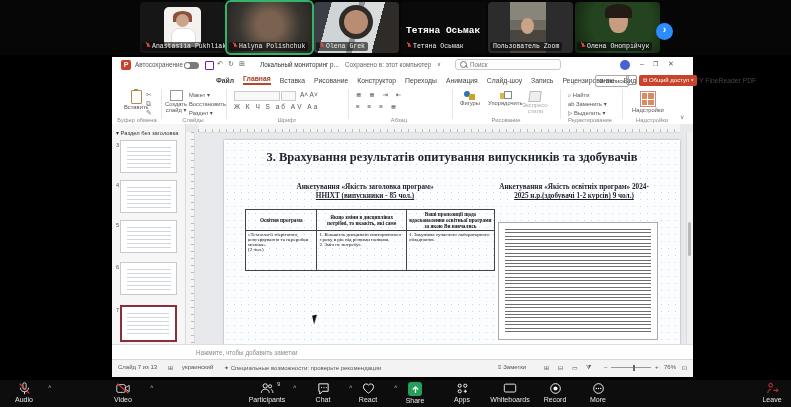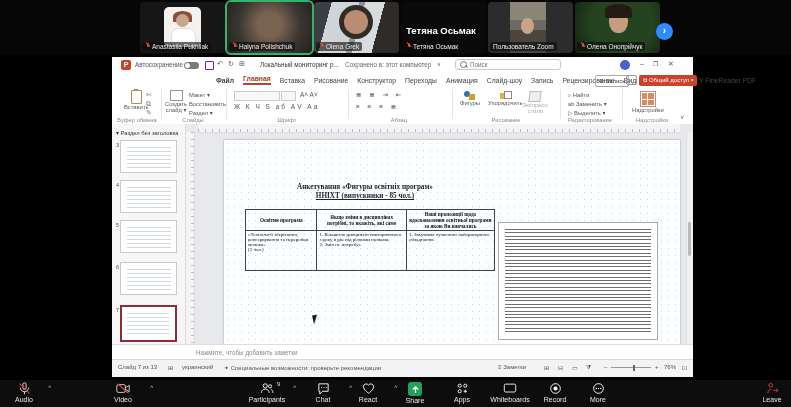--- a/index.html
+++ b/index.html
@@ -87,21 +87,21 @@
   .badge{position:absolute;font-size:6px;color:#ddd;}
   .sharebg{width:14px;height:14px;margin:0 auto;background:#23a05a;border-radius:3px;display:flex;align-items:center;justify-content:center;}
   
   .cursor{position:absolute;left:313px;top:315px;width:0;height:0;border-left:5px solid #111;border-bottom:9px solid transparent;filter:drop-shadow(0 0 1px #fff);transform:rotate(-12deg);}
 </style>
 </head>
 <body>
 
 <div id="root">
 
-  <div class="abs" style="left:0;top:0;width:791px;height:55px;background:#060606;">
+  <div class="abs" style="left:0;top:0;width:791px;height:55px;background:#060606;font-family:Liberation Mono, monospace;">
 
     <div class="tile" style="left:140px;">
       <div class="avatarbox">
         <div class="pers-hair"></div>
           <div class="pers-head"></div>
           <div class="pers-body"></div>
       </div>
       <div class="vname">
           <i class="micoff"></i>
         <span>Anastasiia Pukhliak</span>
@@ -285,23 +285,28 @@
       <span class="tnum" style="top:183px;">7</span>
       <div class="thumb sel" style="top:181px;height:37px;"></div>
 
     </div>
 
     <div class="canvas">
       <div class="hruler"></div>
       <div class="vruler"></div>
 
       <div class="slide">
+        <div class="stitle">3. Врахування результатів опитування випускників та здобувачів</div>
         <div class="shead" style="left:66px;width:150px;">
-          <span>Анкетування «Фигуры освітніх програм»</span><br>
+          <span>Анкетування «Якість заголовка програм»</span><br>
           <span class="ul">ННІХТ (випускники - 85 чол.)</span>
+        </div>
+        <div class="shead" style="left:252px;width:196px;">
+          <span>Анкетування «Якість освітніх програм» 2024-</span><br>
+          <span class="ul">2025 н.р.(здобувачі 1-2 курсів) 9 чол.)</span>
         </div>
 
         <table class="stable">
           <tbody>
               <tr>
             <th style="width:70px;">Освітня програма</th>
             <th style="width:90px;">Якщо зміни в дисциплінах потрібні, то вкажіть, які саме</th>
             <th style="width:88px;">Ваші пропозиції щодо вдосконалення освітньої програми за якою Ви навчались</th>
           </tr>
           <tr style="height:40px;">

